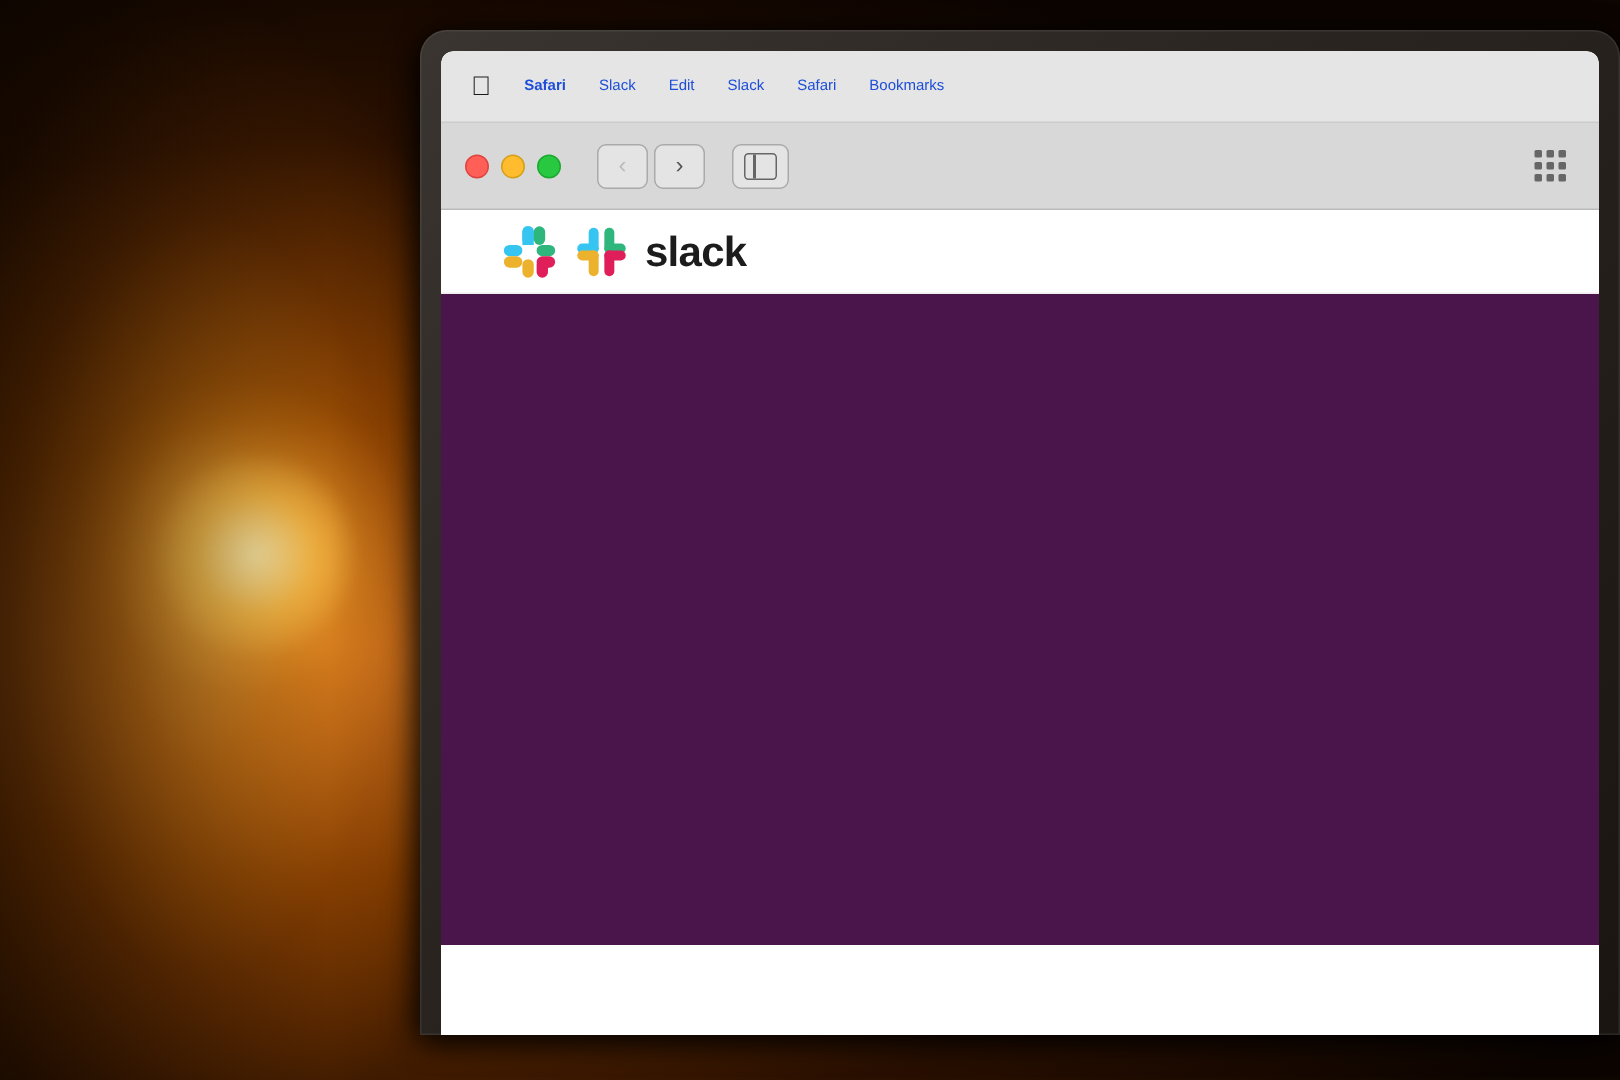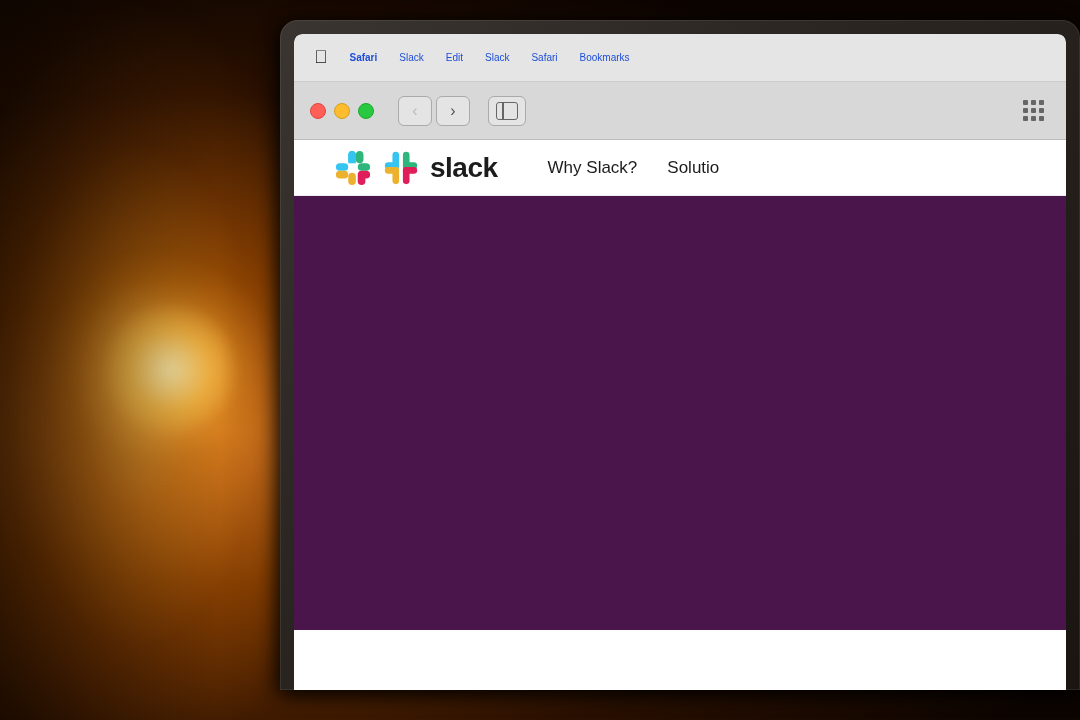--- a/index.html
+++ b/index.html
@@ -432,24 +432,20 @@
 
                   <rect x="3" y="19" width="15" height="7" rx="3.5" fill="#ecb22e"></rect>
 
                   <rect x="22" y="19" width="7" height="18" rx="3.5" fill="#e01e5a"></rect>
 
                   <rect x="22" y="19" width="15" height="7" rx="3.5" fill="#e01e5a"></rect>
                 </svg>
                 <span class="slack-text">slack</span>
               </div>
 
-              <div class="slack-nav-links">
-                <span class="slack-nav-link">Why Slack?</span>
-                <span class="slack-nav-link">Solutio</span>
-              </div>
             </div>
 
             <div class="slack-hero">
             </div>
 
             <div class="slack-bottom"></div>
           </div>
 
         </div>
       </div>

